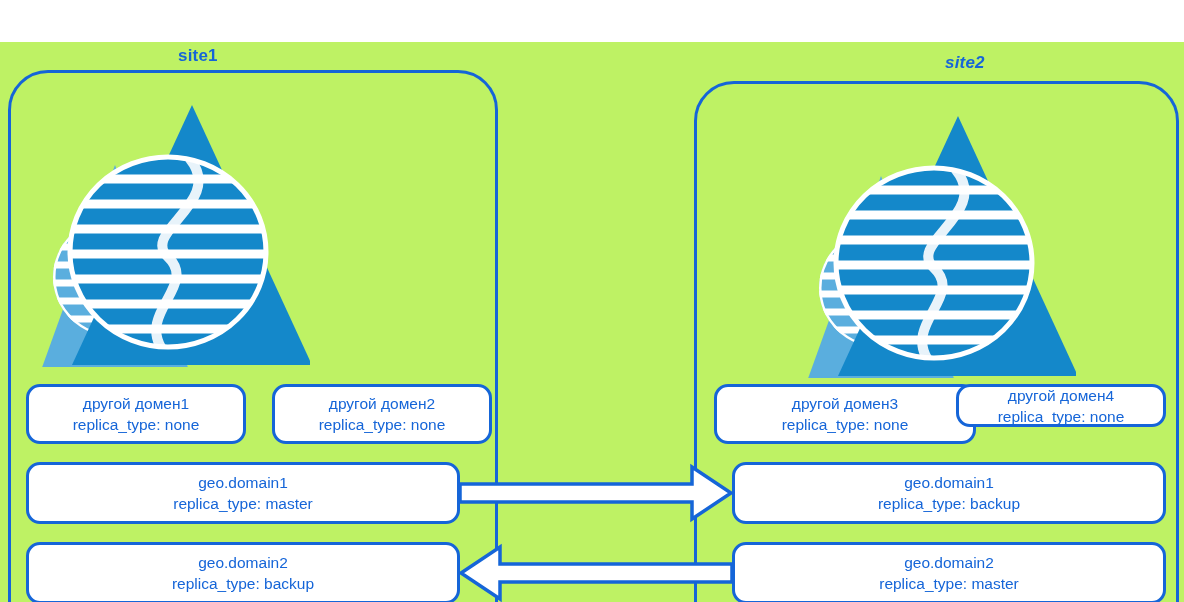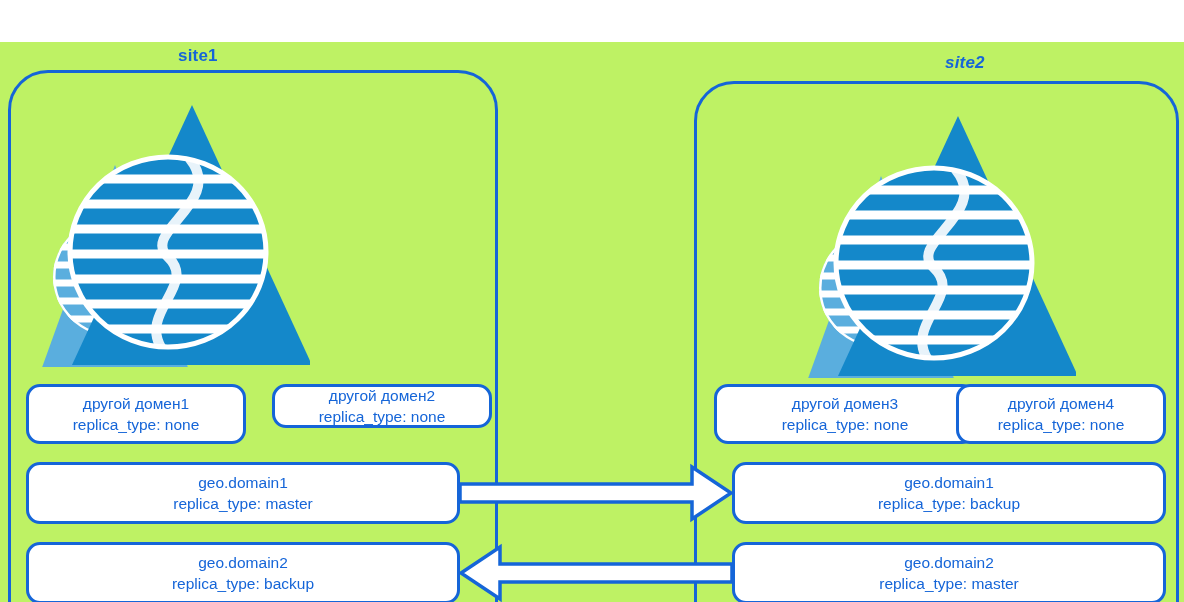--- a/index.html
+++ b/index.html
@@ -58,28 +58,28 @@
     align-items: center;
     justify-content: center;
     color: #1565d8;
     font-size: 15.5px;
     line-height: 21px;
   }
   .node-box .line1, .node-box .line2 { white-space: nowrap; }
 
   
   #s1-other1 { left: 26px;  top: 342px; width: 220px; height: 60px; }
-  #s1-other2 { left: 272px; top: 342px; width: 220px; height: 44px; }
+  #s1-other2 { left: 272px; top: 342px; width: 220px; height: 60px; }
   
   #s1-geo1   { left: 26px;  top: 420px; width: 434px; height: 62px; }
   #s1-geo2   { left: 26px;  top: 500px; width: 434px; height: 62px; }
 
   
   #s2-other3 { left: 714px; top: 342px; width: 262px; height: 60px; }
-  #s2-other4 { left: 956px; top: 342px; width: 210px; height: 60px; }
+  #s2-other4 { left: 956px; top: 342px; width: 210px; height: 43px; }
   
   #s2-geo1   { left: 732px; top: 420px; width: 434px; height: 62px; }
   #s2-geo2   { left: 732px; top: 500px; width: 434px; height: 62px; }
 
   #arrows {
     position: absolute;
     left: 0;
     top: 0;
     width: 1184px;
     height: 602px;

